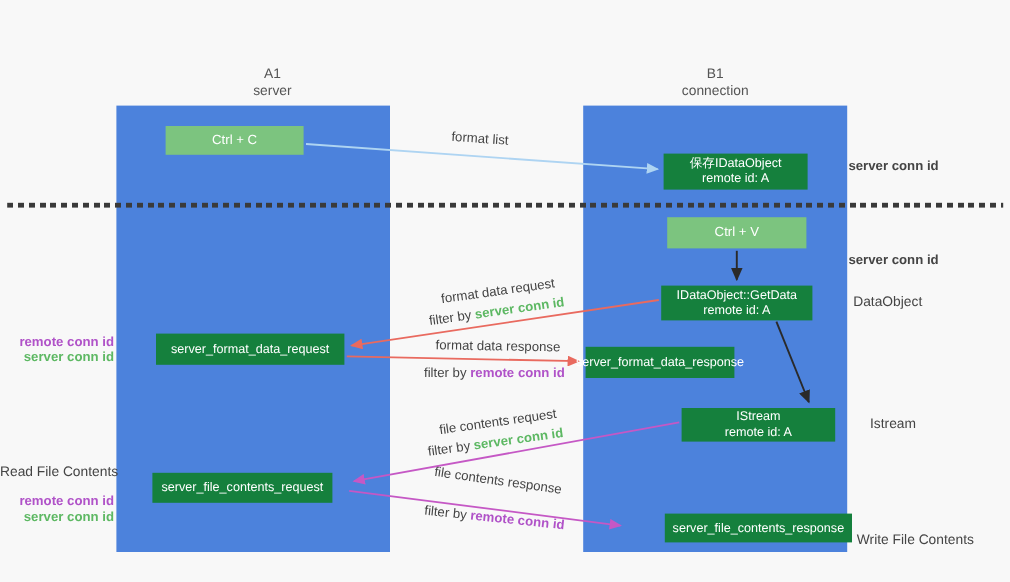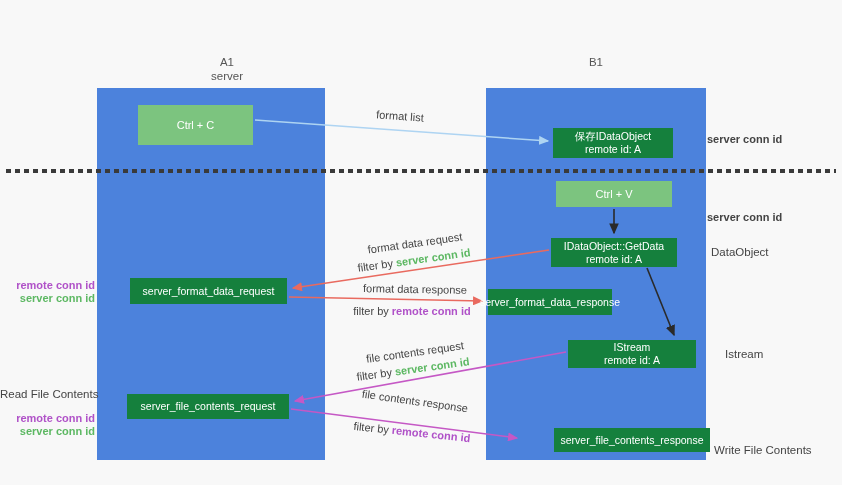--- a/index.html
+++ b/index.html
@@ -35,20 +35,21 @@
 
 <div class="canvas">
 
 
   <div class="lane-header hdr-left">
     <div>A1</div>
     <div>server</div>
   </div>
   <div class="lane-header hdr-right">
     <div>B1</div>
+    <div>connection</div>
   </div>
 
   <div class="lane lane-left"></div>
   <div class="lane lane-right"></div>
 
   <div class="divider"></div>
 
   <svg class="arrows" width="842" height="485">
     <defs>
       <marker id="m-blue" viewBox="0 0 8 7" refX="7" refY="3.5" markerWidth="7" markerHeight="6" orient="auto">
@@ -66,21 +67,21 @@
     </defs>
     <line x1="255" y1="120" x2="548" y2="141" stroke="#aed4f2" stroke-width="1.5" marker-end="url(#m-blue)"></line>
     <line x1="614" y1="209" x2="614" y2="233" stroke="#2a2a2a" stroke-width="1.6" marker-end="url(#m-black)"></line>
     <line x1="647" y1="268" x2="674" y2="335" stroke="#2a2a2a" stroke-width="1.6" marker-end="url(#m-black)"></line>
     <line x1="549" y1="250" x2="293" y2="288" stroke="#e96a5f" stroke-width="1.5" marker-end="url(#m-red)"></line>
     <line x1="289" y1="297" x2="482" y2="301" stroke="#e96a5f" stroke-width="1.5" marker-end="url(#m-red)"></line>
     <line x1="566" y1="352" x2="295" y2="401" stroke="#c558c5" stroke-width="1.5" marker-end="url(#m-mag)"></line>
     <line x1="291" y1="409" x2="517" y2="438" stroke="#c558c5" stroke-width="1.5" marker-end="url(#m-mag)"></line>
   </svg>
 
-  <div class="node green" style="left:138px;top:105px;width:115px;height:40px;font-size:11px;">Ctrl + C</div>
+  <div class="node green" style="left:138px;top:105px;width:115px;height:24px;font-size:11px;">Ctrl + C</div>
 
   <div class="node orange" style="left:553px;top:128px;width:120px;height:30px;">
     <span>保存IDataObject</span>
     <span>remote id: A</span>
   </div>
 
   <div class="node green" style="left:556px;top:181px;width:116px;height:26px;font-size:11px;">Ctrl + V</div>
 
   <div class="node orange" style="left:551px;top:238px;width:126px;height:29px;">
     <span>IDataObject::GetData</span>
@@ -89,21 +90,21 @@
 
   <div class="node orange" style="left:568px;top:340px;width:128px;height:28px;">
     <span>IStream</span>
     <span>remote id: A</span>
   </div>
 
   <div class="node orange" style="left:130px;top:278px;width:157px;height:26px;">server_format_data_request</div>
 
   <div class="node orange" style="left:488px;top:289px;width:124px;height:26px;">server_format_data_response</div>
 
-  <div class="node orange" style="left:127px;top:394px;width:162px;height:25px;">server_file_contents_request</div>
+  <div class="node orange" style="left:127px;top:394px;width:150px;height:25px;">server_file_contents_request</div>
 
   <div class="node orange" style="left:523px;top:428px;width:156px;height:24px;margin-left:31px;">server_file_contents_response</div>
 
   <div class="alabel" style="left:300px;top:110px;transform:rotate(4deg);">format list</div>
 
   <div class="alabel" style="left:315px;top:237px;transform:rotate(-8deg);">format data request</div>
   <div class="alabel" style="left:314px;top:254px;transform:rotate(-8deg);">
     <span>filter by </span><span class="green-t">server conn id</span>
   </div>
 

